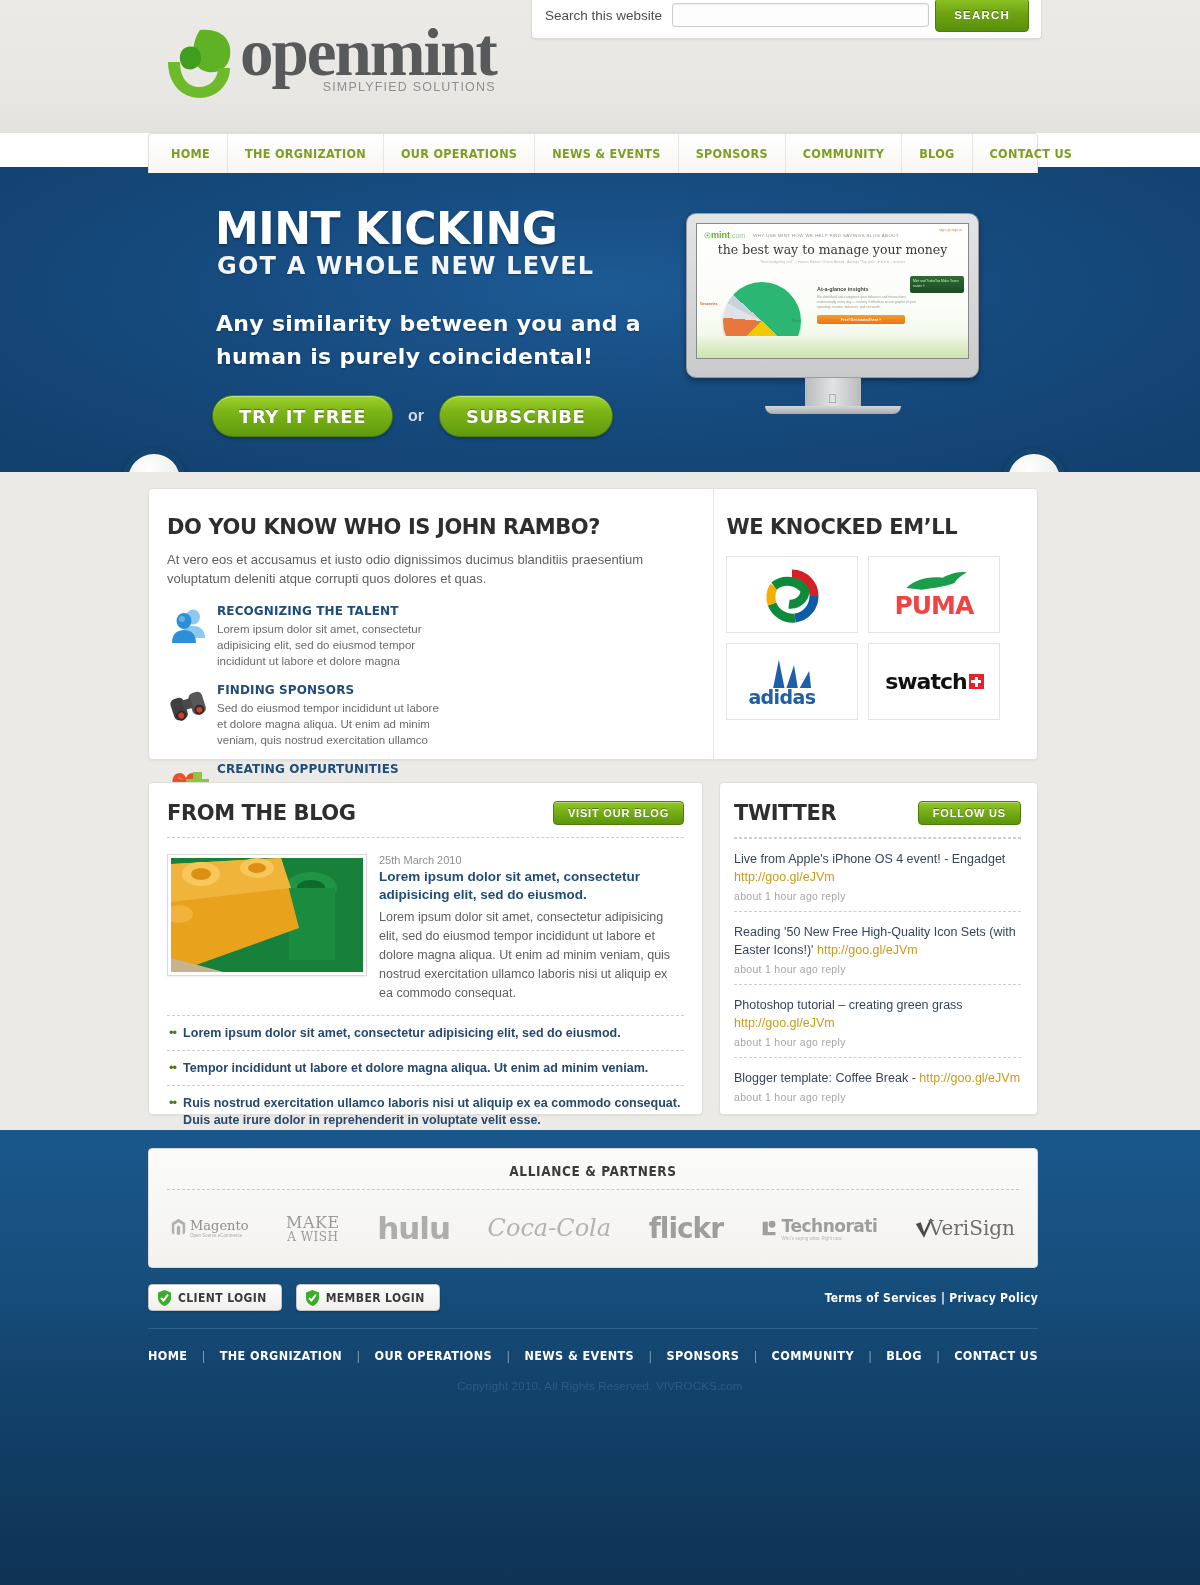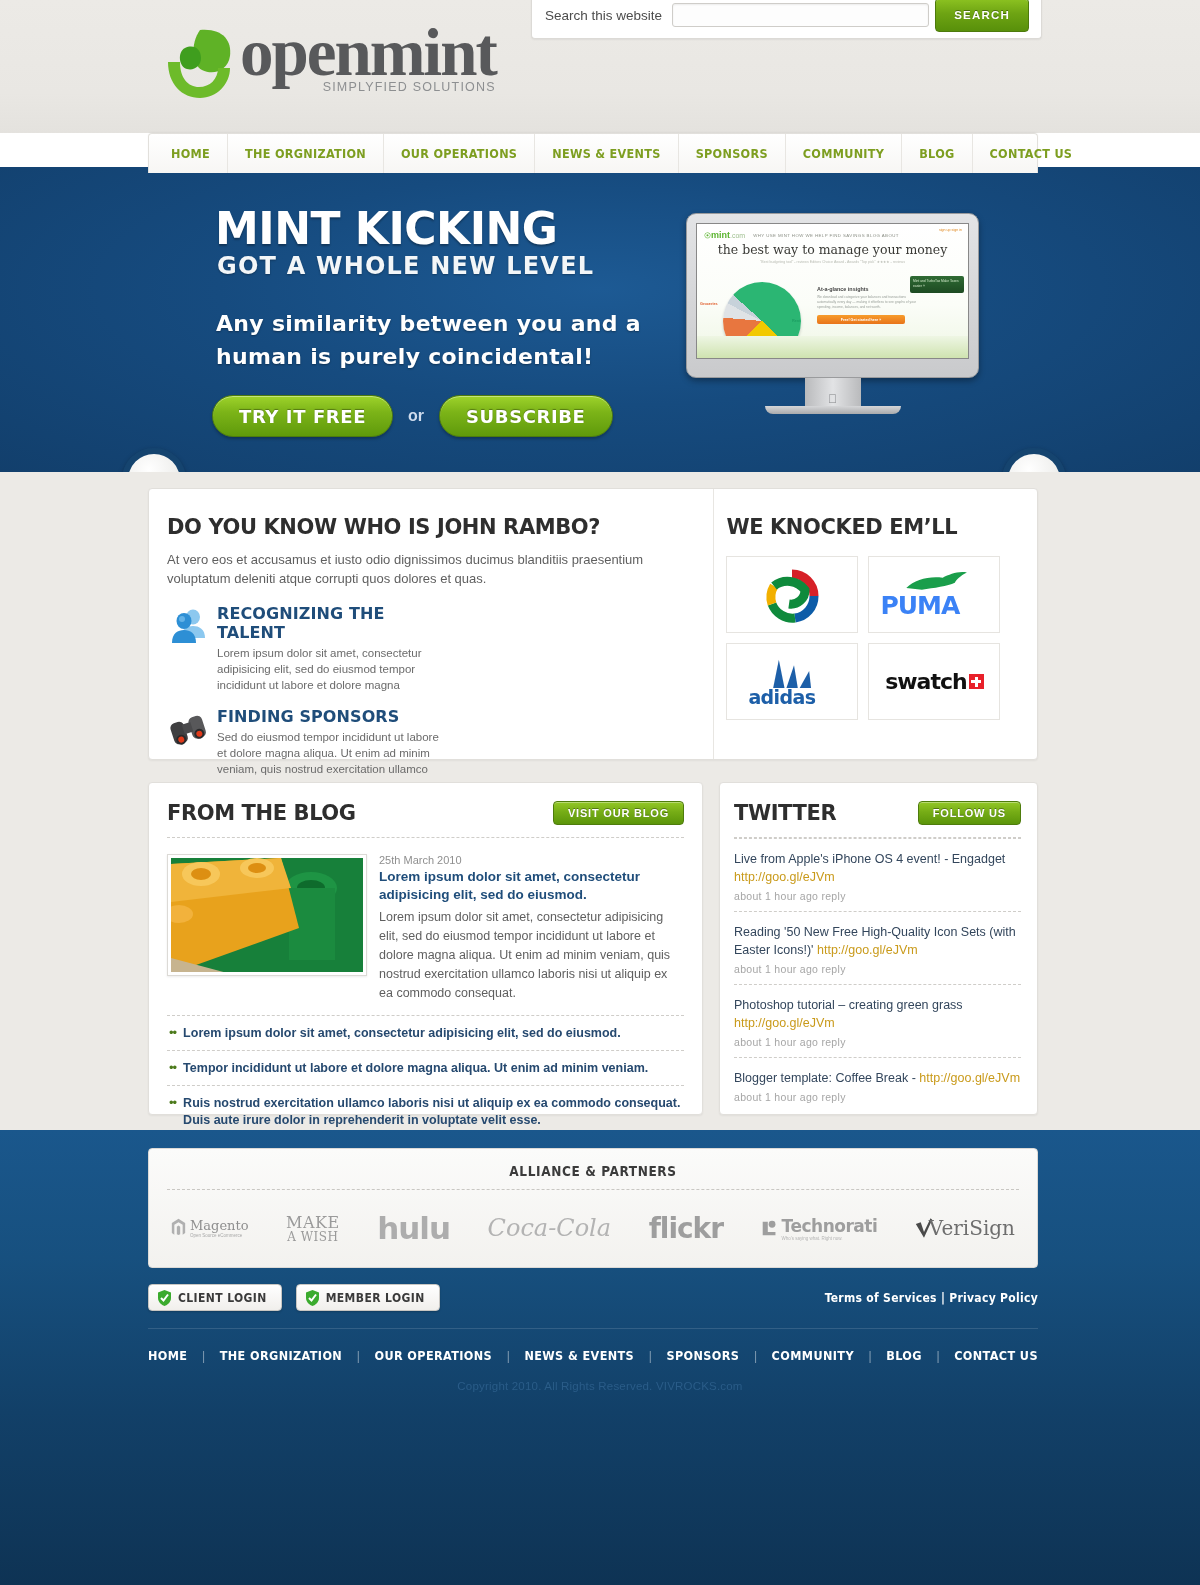--- a/index.html
+++ b/index.html
@@ -172,21 +172,21 @@
   .h2 {
     font-size:21px; font-weight:bold; color:#2e2e2e; letter-spacing:-.4px;
     font-family:"DejaVu Sans", sans-serif;
   }
   .info-p { font-size:13px; color:#5f5f5f; line-height:19px; margin-top:11px; width:500px;}
   .feat-grid { display:flex; flex-wrap:wrap; margin-top:16px; }
   .feat { width:270px; display:flex; margin-bottom:14px; }
   .feat:nth-child(even){ width:275px; }
   .feat-ico { width:42px; height:42px; flex:none; margin-right:8px; position:relative; }
   .feat-body h3 {
-    font-size:16px; font-weight:bold; color:#1f4d7a; letter-spacing:.1px;
+    font-size:12px; font-weight:bold; color:#1f4d7a; letter-spacing:.1px;
     font-family:"DejaVu Sans", sans-serif;
   }
   .feat-body p { font-size:11.5px; color:#6b6b6b; line-height:16px; margin-top:3px; }
 
   .sponsor-grid { display:flex; flex-wrap:wrap; gap:10px; margin-top:17px; }
   .sponsor-box {
     width:132px; height:77px; border:1px solid #e6e4e0; background:#fff;
     display:flex; align-items:center; justify-content:center; cursor:pointer;
   }
 
@@ -442,21 +442,21 @@
             <path d="M25 40 A22 22 0 0 1 27 22" stroke="#f2b000" stroke-width="9" fill="none"></path>
             <path d="M27 22 A22 22 0 0 1 58 26 A14 14 0 0 1 42 40" stroke="#0f8a3c" stroke-width="9" fill="none"></path>
           </svg>
         </div>
 
         <div class="sponsor-box">
           <div style="position:relative;width:112px;height:56px;">
             <svg viewBox="0 0 112 30" width="104" height="26" style="position:absolute;left:4px;top:2px;">
               <path d="M24 22 C34 12 50 8 66 10 C74 6 84 2 94 4 C86 8 82 12 80 16 C72 20 56 22 42 24 Z" fill="#1a9e4b"></path>
             </svg>
-            <div style="position:absolute;left:2px;top:24px;font-size:25px;font-weight:bold;color:#3b82f6;letter-spacing:-1px;font-family:'DejaVu Sans',sans-serif;">PUMA</div>
+            <div style="position:absolute;left:16px;top:24px;font-size:25px;font-weight:bold;color:#ef4444;letter-spacing:-1px;font-family:'DejaVu Sans',sans-serif;">PUMA</div>
           </div>
         </div>
 
         <div class="sponsor-box">
           <div style="position:relative;width:100px;height:60px;">
             <svg viewBox="0 0 100 38" width="96" height="36" style="position:absolute;left:4px;top:2px;">
               <path d="M28 36 L40 36 L34 6 Z" fill="#1d5fa8"></path>
               <path d="M42 36 L54 36 L50 12 Z" fill="#1d5fa8"></path>
               <path d="M56 36 L68 36 L66 18 Z" fill="#1d5fa8"></path>
             </svg>

